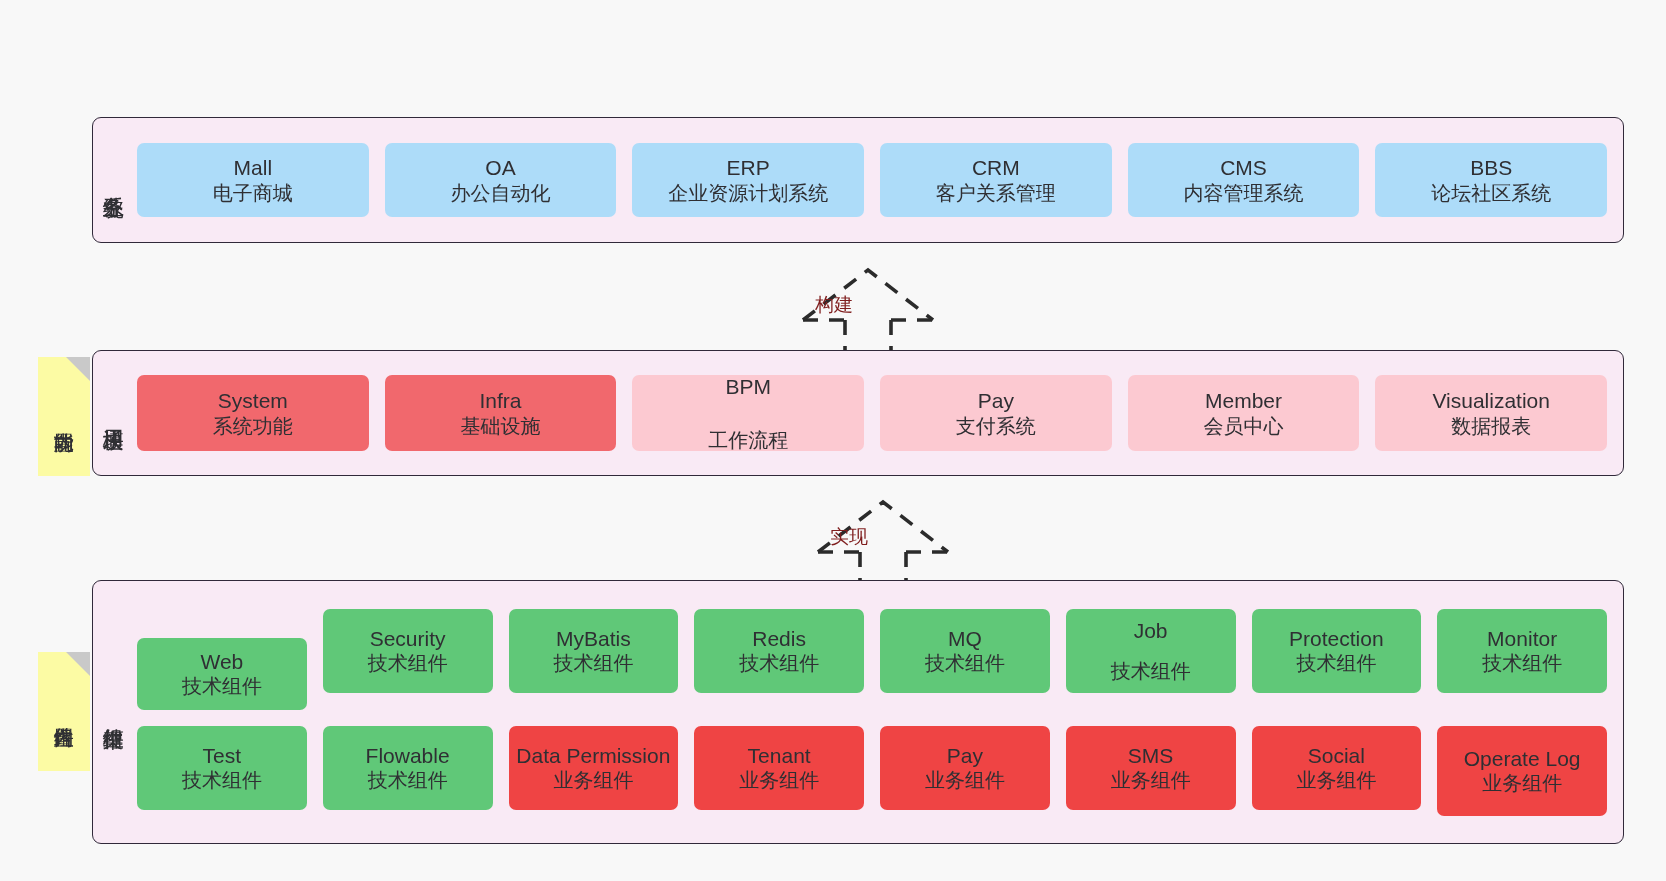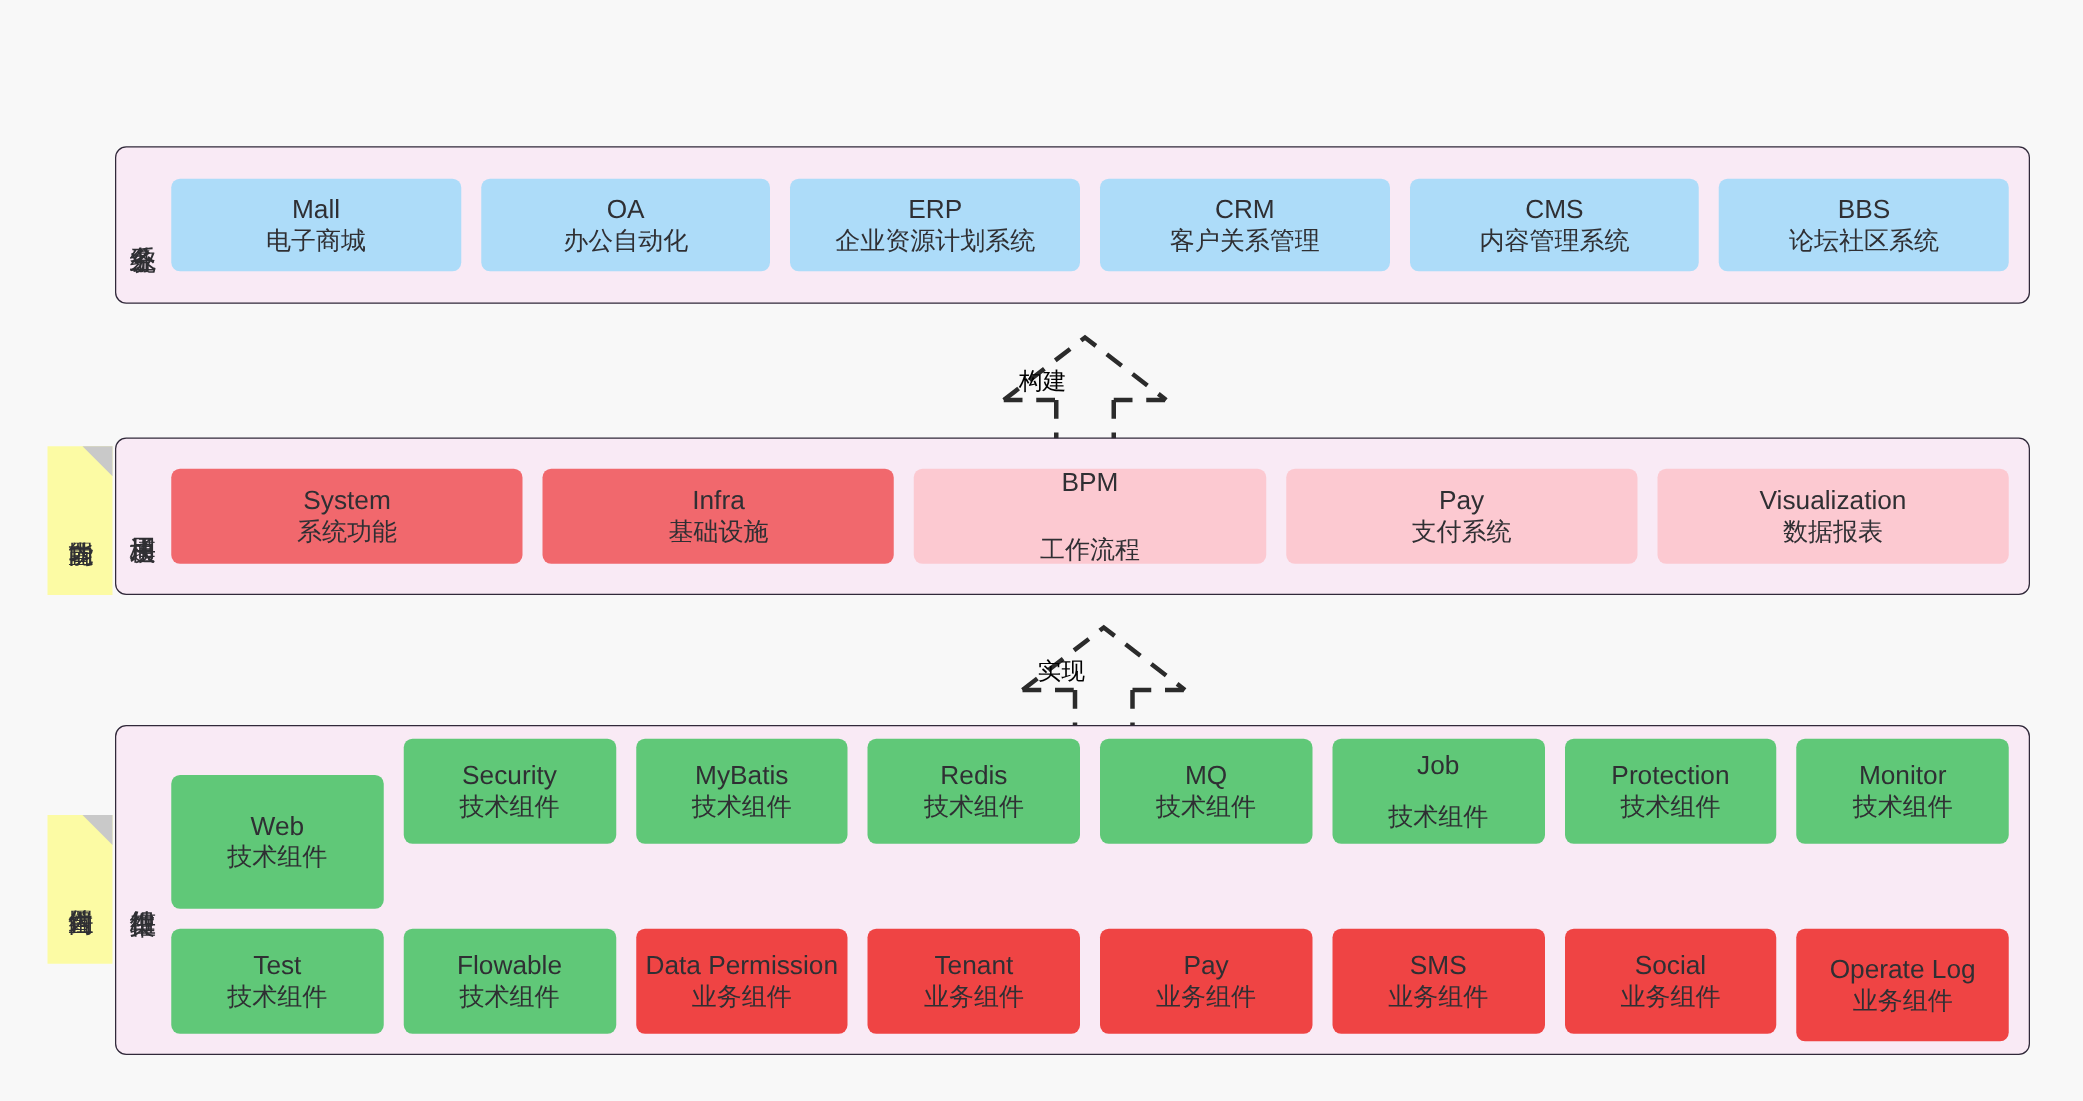--- a/index.html
+++ b/index.html
@@ -114,21 +114,21 @@
     border-left: 24px solid transparent;
   }
 
   
   .arrow {
     position: absolute;
   }
   .arrow-label {
     position: absolute;
     font-size: 19px;
-    color: #000000;
+    color: #7f1d1d;
     white-space: nowrap;
     background: transparent;
   }
 </style>
 </head>
 <body>
 
 <div id="canvas">
 
   <div class="layer" id="layer-business" style="left:92px; top:117px; width:1532px; height:126px;">
@@ -191,20 +191,24 @@
         </div>
         <div class="box c-pink" style="height:76px;gap:28px;">
           <span class="en">BPM</span>
           <span class="cn">工作流程</span>
         </div>
         <div class="box c-pink" style="height:76px;">
           <span class="en">Pay</span>
           <span class="cn">支付系统</span>
         </div>
         <div class="box c-pink" style="height:76px;">
+          <span class="en">Member</span>
+          <span class="cn">会员中心</span>
+        </div>
+        <div class="box c-pink" style="height:76px;">
           <span class="en">Visualization</span>
           <span class="cn">数据报表</span>
         </div>
       </div>
     </div>
   </div>
 
   <svg class="arrow" style="left:805px; top:497px; width:160px; height:90px;" viewBox="0 0 160 90">
     <polyline points="13,55 78,5 143,55" fill="none" stroke="#2b2b2b" stroke-width="3.6" stroke-dasharray="15 11" stroke-linecap="butt"></polyline>
     <polyline points="13,55 55,55" fill="none" stroke="#2b2b2b" stroke-width="3.6" stroke-dasharray="15 11"></polyline>
@@ -217,21 +221,21 @@
 
   <div class="note" style="left:38px; top:652px; width:52px; height:119px;">
     <span class="fold"></span>
     <span>内置组件</span>
   </div>
   <div class="layer" id="layer-framework" style="left:92px; top:580px; width:1532px; height:264px;">
     <div class="layer-title">框架组件</div>
     <div class="layer-body">
 
       <div class="row">
-        <div class="box c-green" style="height:107px;margin-top:29px;">
+        <div class="box c-green" style="height:72px;margin-top:29px;">
           <span class="en">Web</span>
           <span class="cn">技术组件</span>
         </div>
         <div class="box c-green" style="height:84px;">
           <span class="en">Security</span>
           <span class="cn">技术组件</span>
         </div>
         <div class="box c-green" style="height:84px;">
           <span class="en">MyBatis</span>
           <span class="cn">技术组件</span>

